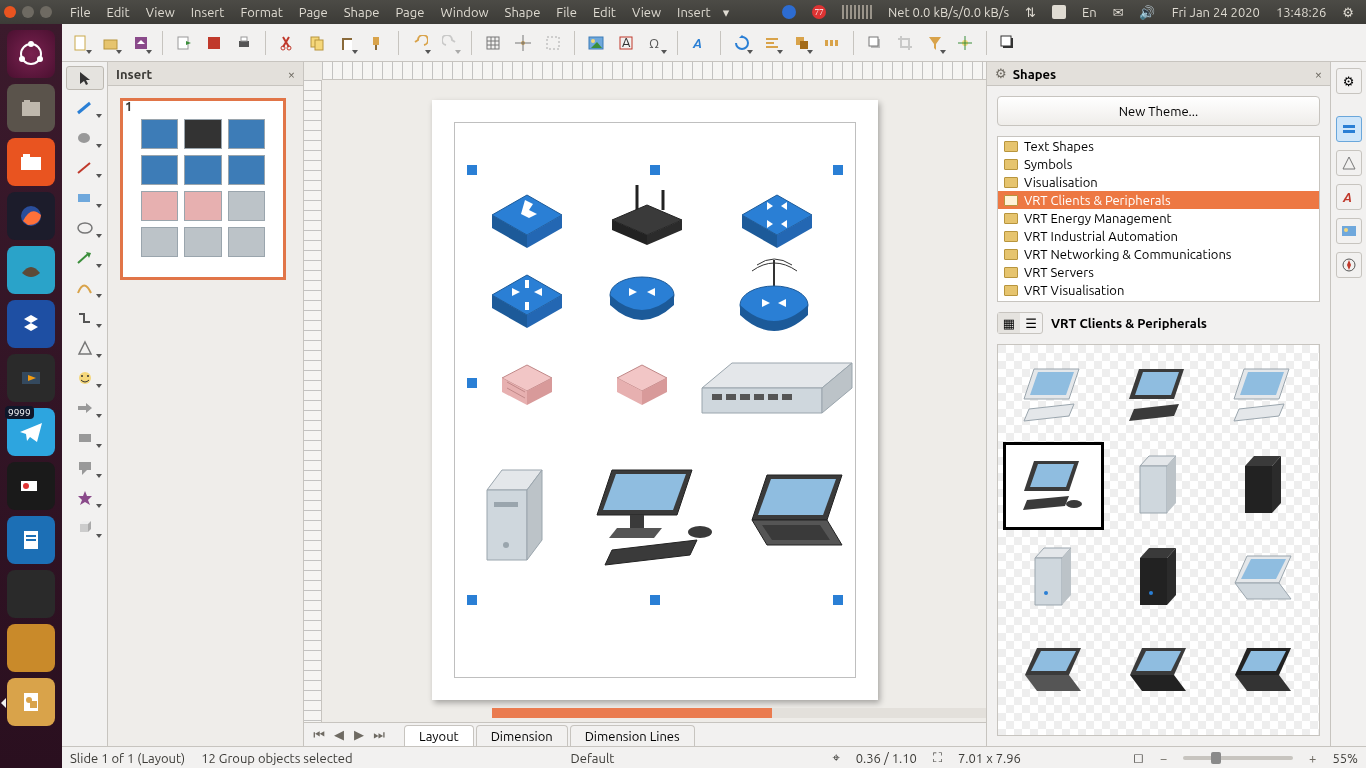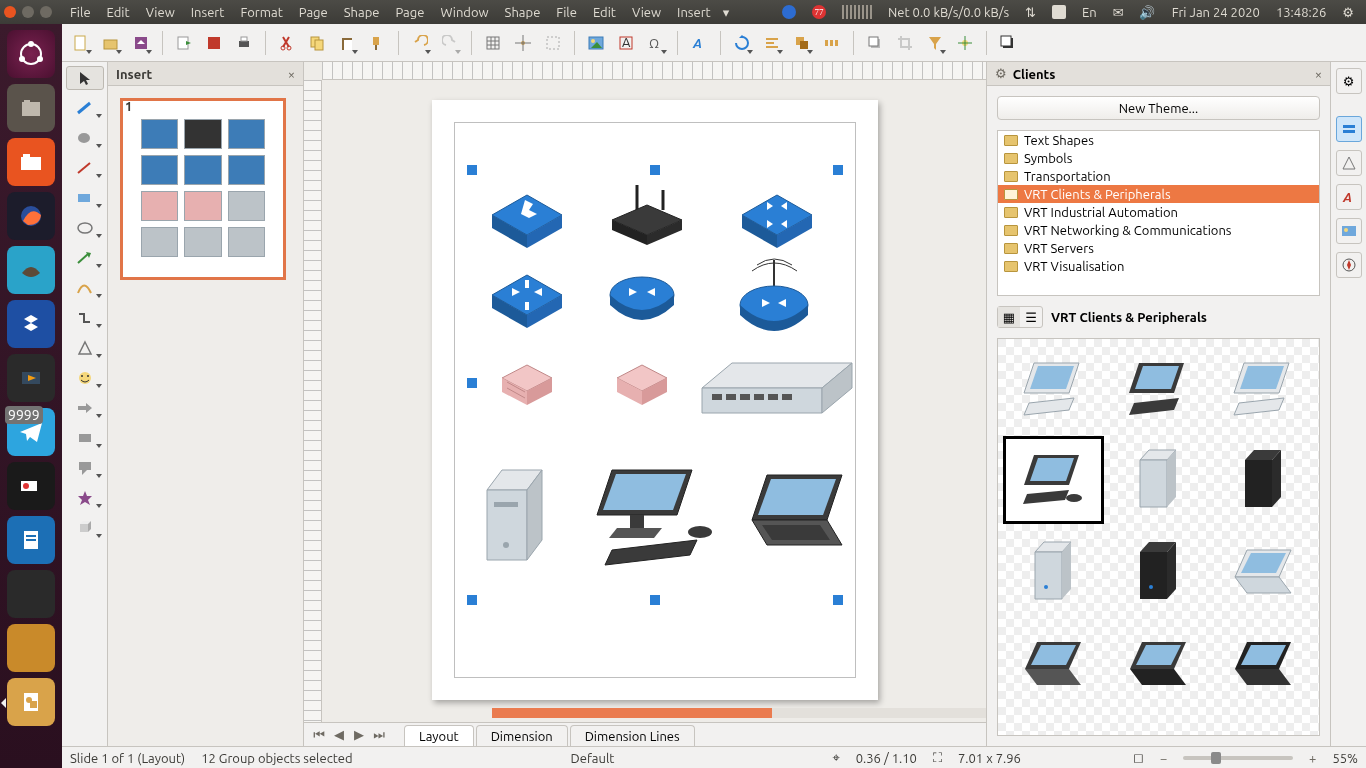--- a/index.html
+++ b/index.html
@@ -58,21 +58,21 @@
 .lower-tabs { height: 24px; background: #f2f1f0; border-top: 1px solid #c7c4bf; display: flex; align-items: stretch; padding-left: 6px; gap: 2px; }
 .lower-tabs .nav { width: 18px; display:flex; align-items:center; justify-content:center; color:#6e6a62;}
 .lower-tabs .tab { padding: 0 14px; border: 1px solid #c7c4bf; border-bottom: none; background: #f2f1f0; display:flex; align-items:center; border-radius: 4px 4px 0 0; margin-top:2px;}
 .lower-tabs .tab.active { background: #fff; }
 
 
 .sidebar { width: 344px; background: #f2f1f0; border-left: 1px solid #c7c4bf; display: flex; flex-direction: column; }
 .sb-head { height: 24px; background: #e3e0db; display: flex; align-items: center; padding: 0 8px; border-bottom: 1px solid #c7c4bf; }
 .sb-head .title { flex: 1; font-weight: bold; }
 .sb-head .x { color:#6e6a62; }
-.sb-btn-newtheme { margin: 10px; height: 24px; border: 1px solid #c7c4bf; border-radius: 4px; background: linear-gradient(#ffffff,#efedea); display:flex; align-items:center; justify-content:center; }
+.sb-btn-newtheme { margin: 10px; height: 30px; border: 1px solid #c7c4bf; border-radius: 4px; background: linear-gradient(#ffffff,#efedea); display:flex; align-items:center; justify-content:center; }
 .theme-list { margin: 0 10px; border: 1px solid #c7c4bf; background: #fff; height: 166px; overflow: hidden; }
 .theme-item { height: 18px; padding: 0 6px; display: flex; align-items: center; gap: 6px; }
 .theme-item .folder { width: 14px; height: 11px; background: #e6c46e; border: 1px solid #b8953d; border-radius: 1px; }
 .theme-item.selected { background: #ed7843; color: #fff; }
 .theme-item.selected .folder{ background:#fff3d8; }
 .sb-sub { margin: 10px; display: flex; align-items: center; gap: 8px; }
 .viewmode { display:flex; border:1px solid #c7c4bf; border-radius:3px; }
 .viewmode span{ width:22px; height:20px; display:flex; align-items:center; justify-content:center;}
 .viewmode span:first-child{ background:#e5e3df;}
 .sb-sub .label { font-weight: bold; }
@@ -89,21 +89,21 @@
 .statusbar { height: 22px; background: #f2f1f0; border-top: 1px solid #c7c4bf; display: flex; align-items: center; padding: 0 8px; gap: 16px; color: #3c3b37; font-size: 12px; }
 .statusbar .seg { white-space: nowrap; }
 .statusbar .spacer { flex: 1; }
 .zoom-slider { width: 110px; height: 4px; background: #c7c4bf; border-radius: 2px; position: relative; }
 .zoom-slider .knob { width: 10px; height: 12px; background: #8a8a8a; position: absolute; top: -4px; left: 28px; border-radius:2px; }
 
 
 .launcher { position:absolute; left:0; top:24px; width:62px; bottom:0; background: linear-gradient(#3b1a2c,#2a0f1f); display:flex; flex-direction:column; align-items:center; padding:6px 0; gap:6px;}
 .launch-item{ width:48px; height:48px; border-radius:8px; background:rgba(255,255,255,.08); display:flex; align-items:center; justify-content:center; position:relative;}
 .launch-item.ubuntu{ background:radial-gradient(circle,#7a2250,#4a1030);}
-.launch-item .badge{ position:absolute; top:-2px; left:-2px; background:#737373; color:#fff; font-size:14px; padding:1px 3px; border-radius:4px;}
+.launch-item .badge{ position:absolute; top:-2px; left:-2px; background:#0f172a; color:#fff; font-size:10px; padding:1px 3px; border-radius:4px;}
 .launch-item svg{ width:30px; height:30px;}
 .arrow-left{ position:absolute; left:-6px; top:20px; width:0; height:0; border-top:5px solid transparent; border-bottom:5px solid transparent; border-right:5px solid #f2f1f0;}
 
 
 .iso{ display:block;}
 .mini-grid{ display:grid; grid-template-columns:repeat(3,1fr); gap:6px; padding:8px;}
 .mini-grid div{ height:30px; background:#cfd7dd; border:1px solid #9aa5ad;}
 </style>
 </head>
 <body>
@@ -686,40 +686,44 @@
         <div style="width:12px"></div>
         <div class="tab active">Layout</div>
         <div class="tab">Dimension</div>
         <div class="tab">Dimension Lines</div>
       </div>
     </div>
 
     <div class="sidebar">
       <div class="sb-head">
         <span style="margin-right:6px;color:#6e6a62;">⚙</span>
-        <div class="title">Clients</div>
+        <div class="title">Shapes</div>
         <div class="x">×</div>
       </div>
       <div class="sb-btn-newtheme">New Theme...</div>
       <div class="theme-list">
         <div class="theme-item">
             <span class="folder"></span>
             <span>Text Shapes</span>
           </div>
         <div class="theme-item">
             <span class="folder"></span>
             <span>Symbols</span>
           </div>
         <div class="theme-item">
             <span class="folder"></span>
-            <span>Transportation</span>
+            <span>Visualisation</span>
           </div>
         <div class="theme-item selected">
             <span class="folder"></span>
             <span>VRT Clients &amp; Peripherals</span>
+          </div>
+        <div class="theme-item">
+            <span class="folder"></span>
+            <span>VRT Energy Management</span>
           </div>
         <div class="theme-item">
             <span class="folder"></span>
             <span>VRT Industrial Automation</span>
           </div>
         <div class="theme-item">
             <span class="folder"></span>
             <span>VRT Networking &amp; Communications</span>
           </div>
         <div class="theme-item">

